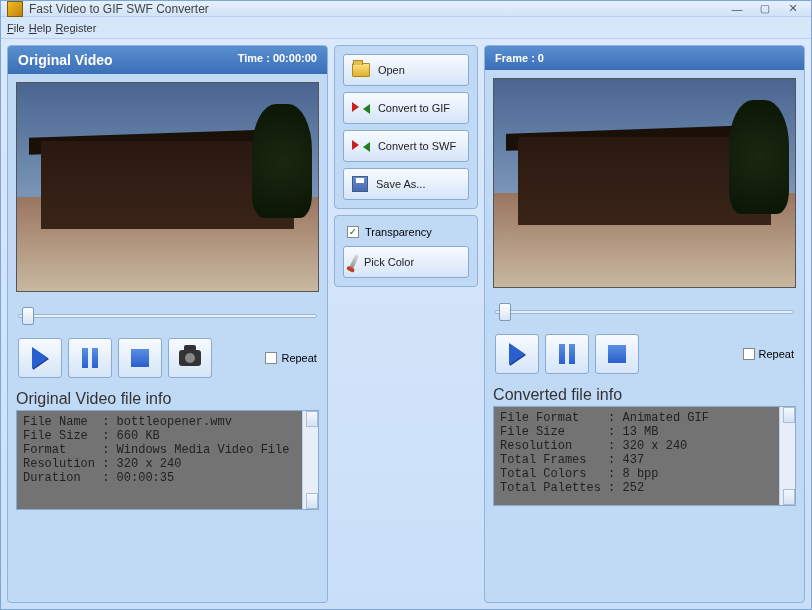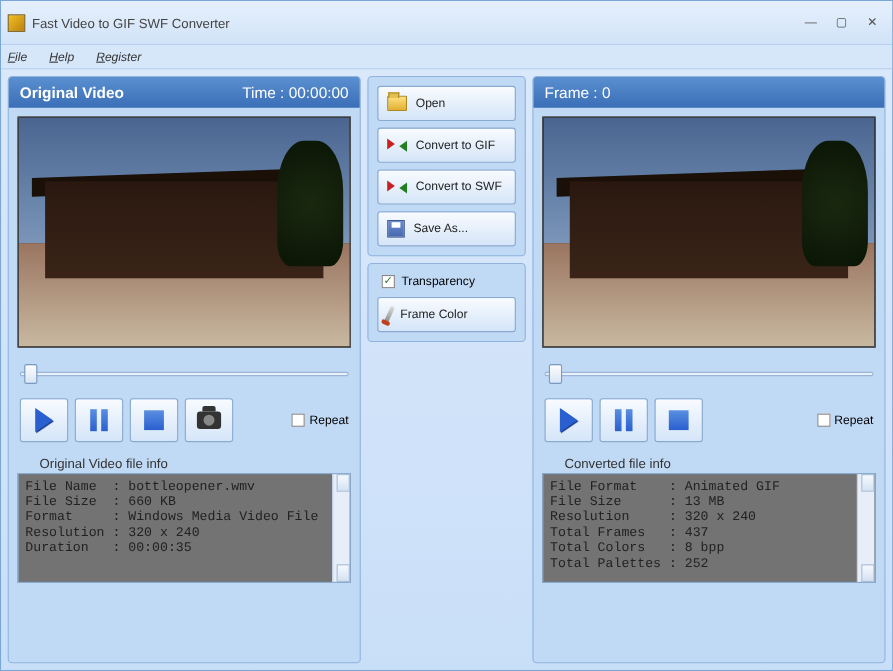--- a/index.html
+++ b/index.html
@@ -1,30 +1,30 @@
 <!DOCTYPE html>
 <html><head>
 <meta charset="utf-8">
 <style>
 * { box-sizing: border-box; margin: 0; padding: 0; }
 body { font-family: "Segoe UI", Tahoma, sans-serif; font-size: 11px; background: #fff; width: 812px; height: 610px; overflow: hidden; }
 .window { width: 812px; height: 610px; background: linear-gradient(to bottom, #dce9fb, #c9dff8); border: 1px solid #7ba7d8; display: flex; flex-direction: column; }
-.titlebar { height: 40px; background: linear-gradient(to bottom, #e6f0fc, #d1e3f8); display: flex; align-items: center; padding: 0 6px; border-bottom: 1px solid #b8cfed; }
+.titlebar { height: 16px; background: linear-gradient(to bottom, #e6f0fc, #d1e3f8); display: flex; align-items: center; padding: 0 6px; border-bottom: 1px solid #b8cfed; }
 .titlebar-icon { width: 16px; height: 16px; margin-right: 6px; background: linear-gradient(135deg, #f0c020, #c08010); border: 1px solid #806010; }
 .titlebar-text { flex: 1; color: #444; font-size: 12px; }
 .titlebar-btns { display: flex; gap: 4px; }
 .titlebar-btn { width: 24px; height: 16px; color: #555; display: flex; align-items: center; justify-content: center; cursor: pointer; font-size: 11px; }
-.menubar { height: 22px; display: flex; align-items: center; padding: 0 6px; gap: 20px; background: #d7e7fa; border-bottom: 1px solid #b8cfed; font-style: italic; }
+.menubar { height: 22px; display: flex; align-items: center; padding: 0 6px; gap: 4px; background: #d7e7fa; border-bottom: 1px solid #b8cfed; }
 .menu-item { color: #333; cursor: pointer; }
 .menu-item u { text-decoration: underline; }
 .content { flex: 1; display: flex; padding: 6px; gap: 6px; }
 .panel { background: #c0d9f5; border: 1px solid #8fb3dd; border-radius: 4px; display: flex; flex-direction: column; }
 .side-panel { width: 325px; }
 .panel-header { background: linear-gradient(to bottom, #5a8fd0, #3a6fb8); color: #fff; font-weight: bold; font-size: 14px; padding: 6px 10px; display: flex; justify-content: space-between; align-items: flex-start; border-radius: 3px 3px 0 0; }
-.panel-header-right { font-size: 14px; font-weight: normal; }
+.panel-header-right { font-size: 11px; font-weight: bold; }
 .video-area { margin: 8px; height: 210px; background: #000; border: 1px solid #555; position: relative; overflow: hidden; }
 .video-scene { width:100%; height:100%; }
 .sky { height: 55%; background: linear-gradient(to bottom, #4a6590, #7a95b8); }
 .ground { height: 45%; background: linear-gradient(to bottom, #9a7560, #c8b8a0); }
 .building { position:absolute; top: 28%; left: 8%; width: 84%; height: 42%; background: linear-gradient(to bottom, #2a1810, #3a2418); }
 .roof { position:absolute; top:24%; left:4%; width:92%; height:8%; background:#1a1008; transform: skewY(-2deg); }
 .tree { position:absolute; top:10%; right:2%; width:20%; height:55%; background: radial-gradient(circle, #1a2810, #0a1505); border-radius: 40% 40% 20% 20%; }
 .slider-row { margin: 4px 10px; height: 24px; position: relative; }
 .slider-track { position:absolute; top: 10px; left: 0; right: 0; height: 4px; background: #e8f0fa; border: 1px solid #9ab5d5; border-radius: 2px; }
 .slider-thumb { position:absolute; top: 3px; left: 4px; width: 12px; height: 18px; background: linear-gradient(to bottom, #fdfdfd, #d8e5f5); border: 1px solid #7a9ac0; border-radius: 2px; cursor: pointer; }
@@ -35,21 +35,21 @@
 .pause-bar { width: 6px; height: 20px; background: linear-gradient(to bottom, #5a8fe0, #2a5fd0); }
 .stop-icon { width: 18px; height: 18px; background: linear-gradient(to bottom, #5a8fe0, #2a5fd0); }
 .camera-icon { width: 22px; height: 16px; background: #333; border-radius: 3px; position: relative; }
 .camera-icon::before { content:""; position:absolute; top:-5px; left:5px; width:12px; height:5px; background:#333; border-radius:2px 2px 0 0; }
 .camera-icon::after { content:""; position:absolute; top:3px; left:6px; width:10px; height:10px; background:#888; border-radius:50%; }
 .spacer { flex: 1; }
 .repeat-wrap { display: flex; align-items: center; gap: 4px; text-align: center; }
 .checkbox { width: 12px; height: 12px; background: #fff; border: 1px solid #888; cursor: pointer; display:flex; align-items:center; justify-content:center; }
 .checkbox.checked::after { content:"✓"; font-size:10px; color:#2a6f2a; line-height:1; }
 .info-group { margin: 6px 8px 10px; }
-.info-label { font-size: 12px; color: #333; margin-left: 20px; }
+.info-label { font-size: 16px; color: #333; }
 .info-box { margin-top: 2px; background: #737373; border: 1px solid #8aabd0; height: 100px; padding: 4px 6px; font-family: Liberation Mono, monospace; font-size: 12px; color: #222; white-space: pre; overflow: hidden; position:relative; }
 .info-scroll { position:absolute; right:0; top:0; bottom:0; width:16px; background:#e8eef8; border-left:1px solid #c0d0e5; }
 .info-scroll::before, .info-scroll::after { content:""; position:absolute; left:3px; width:10px; height:14px; background:linear-gradient(to bottom,#f5f9fe,#d5e2f2); border:1px solid #a8bdd8; }
 .info-scroll::before { top:0; } .info-scroll::after { bottom:0; }
 .center-col { width: 146px; display: flex; flex-direction: column; gap: 6px; }
 .center-box { background: #c0d9f5; border: 1px solid #8fb3dd; border-radius: 4px; padding: 8px; display: flex; flex-direction: column; gap: 6px; }
 .action-btn { height: 32px; background: linear-gradient(to bottom, #f8fbff, #d5e5f8); border: 1px solid #8aabd0; border-radius: 3px; display: flex; align-items: center; padding: 0 8px; gap: 8px; cursor: pointer; font-size: 11px; color: #222; }
 .folder-icon { width:18px; height:14px; background: linear-gradient(to bottom,#ffe080,#e0b030); border:1px solid #b08820; border-radius:1px; position:relative; }
 .folder-icon::before { content:""; position:absolute; top:-4px; left:0; width:8px; height:4px; background:#e0c050; border:1px solid #b08820; border-bottom:none; }
 .arrows-icon { position:relative; width:18px; height:16px; }
@@ -152,21 +152,21 @@
           <span>Save As...</span>
         </div>
       </div>
       <div class="center-box">
         <div class="trans-row">
           <div class="checkbox checked"></div>
           <span>Transparency</span>
         </div>
         <div class="action-btn">
           <div class="pick-icon"></div>
-          <span>Frame Color</span>
+          <span>Pick Color</span>
         </div>
       </div>
     </div>
 
     <div class="panel side-panel">
       <div class="panel-header">
         <span class="panel-header-right">Frame : 0</span>
       </div>
       <div class="video-area">
         <div class="video-scene">

